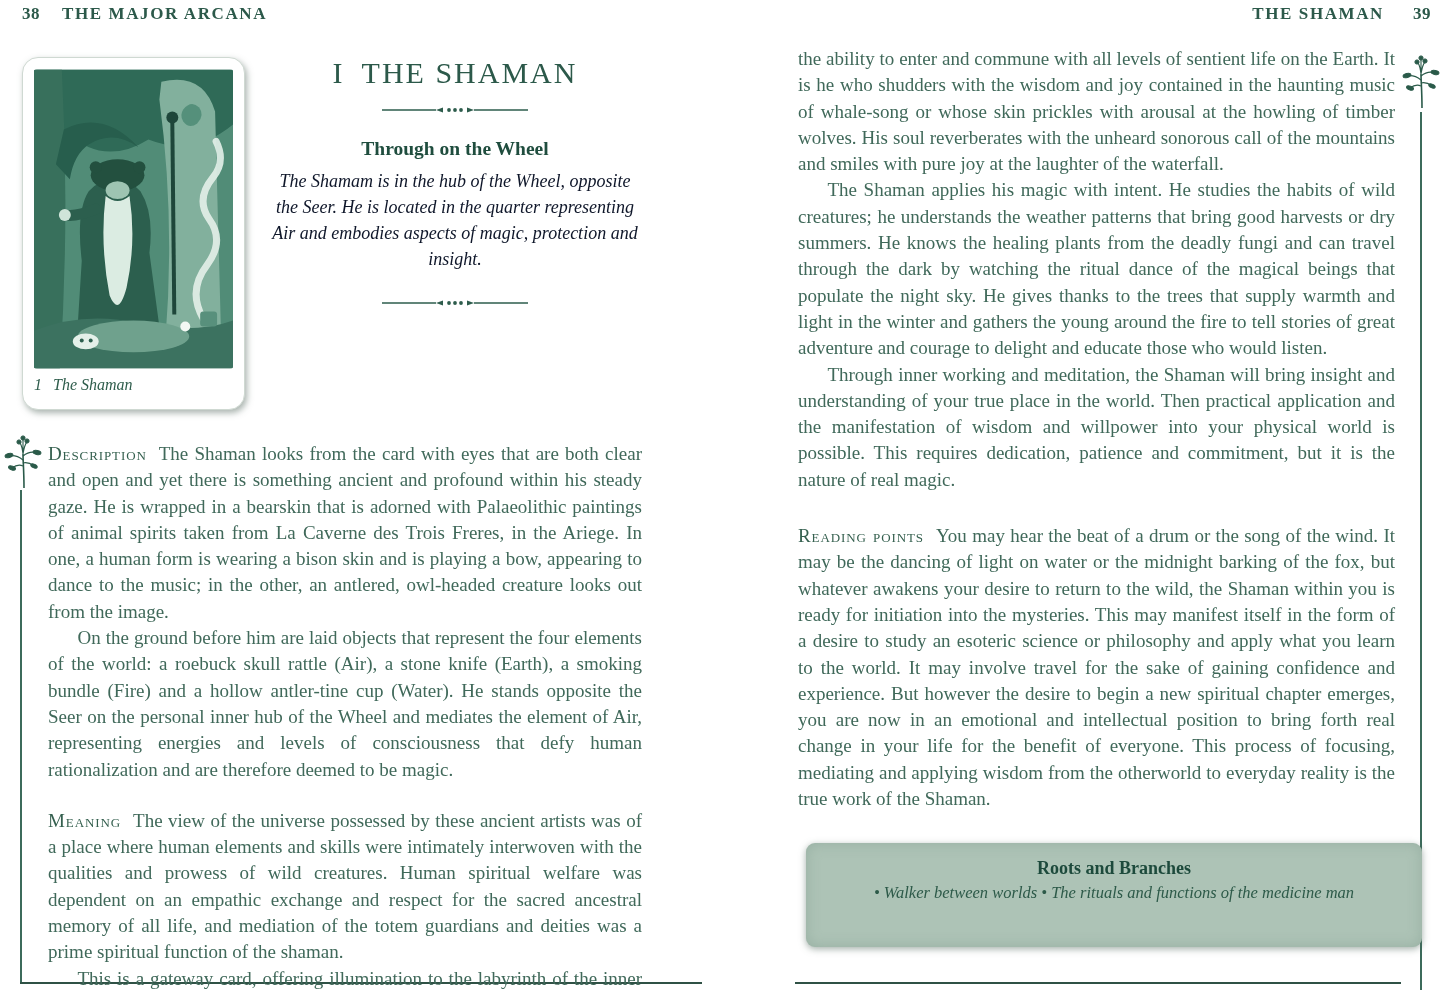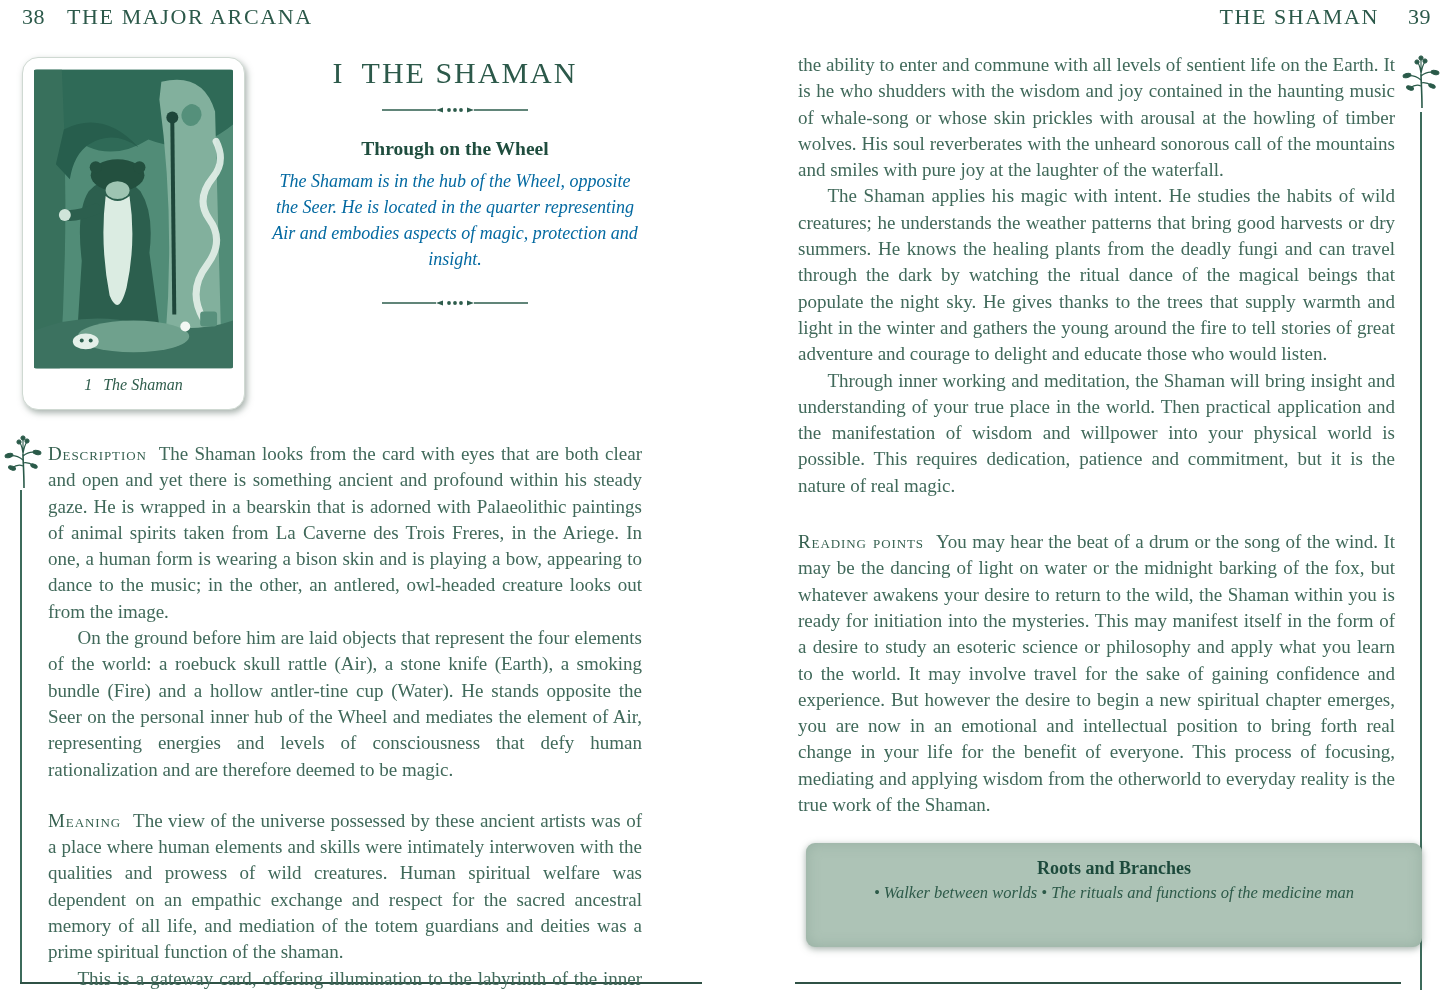--- a/index.html
+++ b/index.html
@@ -5,65 +5,65 @@
   html,body{margin:0;padding:0;}
   body{
     width:1445px;height:990px;position:relative;overflow:hidden;
     background:#ffffff;
     font-family:"Liberation Serif","DejaVu Serif",serif;
     color:#40695a;
   }
   .abs{position:absolute;}
 
   
-  .running-head{font-size:22px;letter-spacing:1.6px;color:#2c594a;white-space:nowrap;}
+  .running-head{font-size:17px;letter-spacing:1.6px;color:#2c594a;white-space:nowrap;font-weight:bold;}
   .running-head .pgnum{letter-spacing:.5px;}
   .head-left{left:22px;top:4px;}
   .head-left .pgnum{margin-right:22px;}
   .head-right{right:14px;top:4px;text-align:right;}
   .head-right .pgnum{margin-left:29px;}
 
   
   .card{
     left:22px;top:57px;width:223px;height:353px;
     background:#ffffff;border:1px solid #cfd9d2;border-radius:16px;
     box-shadow:2px 3px 6px rgba(85,105,95,.5);
     box-sizing:border-box;padding:11px 11px 0 11px;
   }
   .card svg{display:block;border-radius:3px;}
   .card-caption{
-    text-align:center;font-style:italic;font-size:16px;color:#2f5d4c;
+    text-align:left;font-style:italic;font-size:16px;color:#2f5d4c;
     margin-top:7px;white-space:nowrap;
   }
   .card-caption .cap-num{margin-right:11px;}
 
   
   .intro{left:262px;top:56px;width:386px;text-align:center;}
   .card-title{
     margin:0;font-size:30px;font-weight:normal;letter-spacing:2px;
     color:#2c594a;line-height:34px;white-space:nowrap;
   }
   .card-title .title-num{margin-right:17px;}
   .divider{margin:13px auto 0;display:block;}
   .pos-heading{
     margin:20px 0 2px;font-size:19.5px;font-weight:bold;color:#1f4d3e;line-height:24px;
   }
   .pos-body{
-    margin:7px 6px 0;font-style:italic;font-size:18px;line-height:26px;color:#0369a1;
+    margin:7px 6px 0;font-style:italic;font-size:18px;line-height:26px;color:#0f172a;
   }
   .divider.lower{margin-top:24px;}
 
   
   .stem{background:#3c6b5b;width:1.5px;}
   .bottom-rule{background:#2f5145;height:2px;}
 
   
   .body-text p{margin:0;text-align:justify;font-size:19px;line-height:26.3px;color:#40695a;}
   .body-left{left:48px;top:441px;width:594px;}
-  .body-right{left:798px;top:52px;width:597px;}
+  .body-right{left:798px;top:46px;width:597px;}
   .indent{text-indent:1.55em;}
   .mt25{margin-top:25px !important;}
   .mt30{margin-top:30px !important;}
   .lead{font-variant:small-caps;letter-spacing:.9px;margin-right:12px;color:#35604f;}
 
   
   .roots-box{
     left:806px;top:843px;width:616px;height:104px;box-sizing:border-box;
     background:#adc3b6;border-radius:9px;
     box-shadow:0 2px 7px rgba(88,110,99,.55), inset 0 0 14px rgba(125,150,138,.45);

